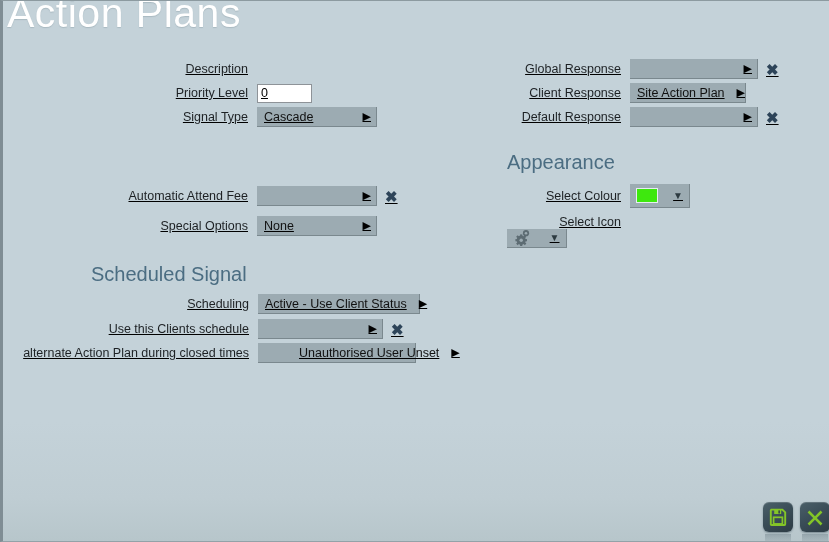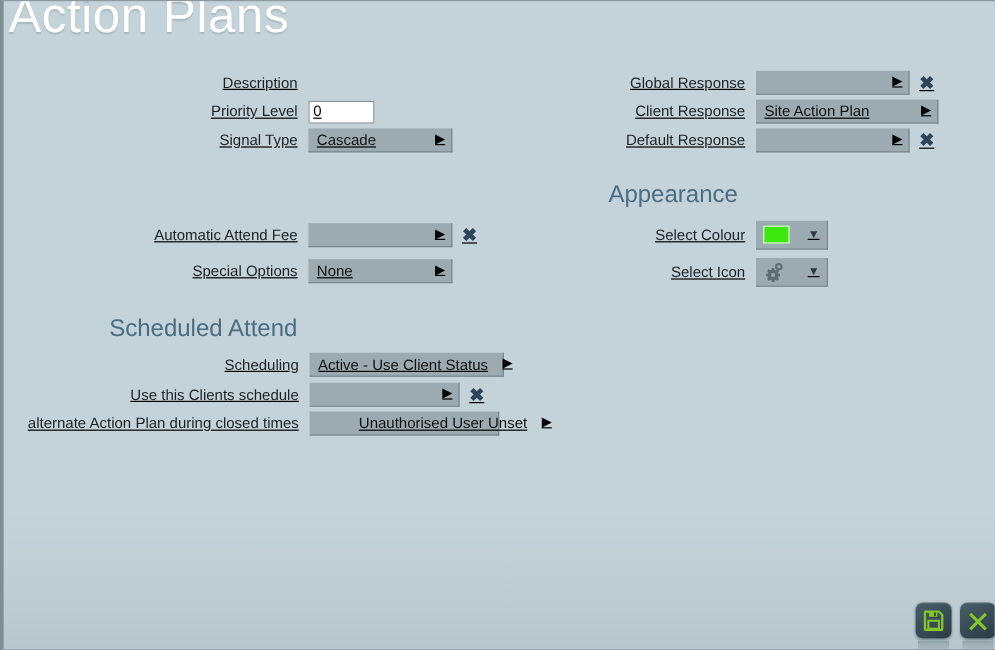--- a/index.html
+++ b/index.html
@@ -226,21 +226,21 @@
     <div class="fld-label" style="width:178px;">Global Response</div>
     <div class="dd empty" style="width:128px;">
       <span class="dd-text"></span>
       <span class="caret">▶</span>
     </div>
     <span class="clear-x">✖</span>
   </div>
 
   <div class="form-row" style="left:440px; top:82px;">
     <div class="fld-label" style="width:178px;">Client Response</div>
-    <div class="dd filled" style="width:152px;">
+    <div class="dd filled" style="width:116px;">
       <span class="dd-text">Site Action Plan</span>
       <span class="caret">▶</span>
     </div>
   </div>
 
   <div class="form-row" style="left:440px; top:106px;">
     <div class="fld-label" style="width:178px;">Default Response</div>
     <div class="dd empty" style="width:128px;">
       <span class="dd-text"></span>
       <span class="caret">▶</span>
@@ -251,21 +251,21 @@
   <div class="section-head" style="left:504px; top:150px;">Appearance</div>
 
   <div class="form-row" style="left:440px; top:183px; height:24px;">
     <div class="fld-label" style="width:178px;">Select Colour</div>
     <div class="picker" style="width:60px;">
       <span class="swatch" style="background: rgb(62, 232, 14);"></span>
       <span class="pcaret">▼</span>
     </div>
   </div>
 
-  <div class="form-row" style="left:440px; top:214px; height:24px;">
+  <div class="form-row" style="left:440px; top:214px; height:24px;flex-direction:column;">
     <div class="fld-label" style="width:178px;">Select Icon</div>
     <div class="picker" style="width:60px;">
       <span>
         <svg class="gear-ico" viewBox="0 0 20 18" xmlns="http://www.w3.org/2000/svg">
           <g fill="#5d6c73">
             <circle cx="13" cy="4.2" r="3.1"></circle>
           </g>
           <circle cx="13" cy="4.2" r="1.3" fill="#9cabb2"></circle>
           <g fill="#5d6c73">
             <circle cx="8.2" cy="11.2" r="4.6"></circle>
@@ -278,21 +278,21 @@
             <rect x="10.7" y="6.7" width="2.2" height="2.2" transform="rotate(45 11.8 7.8)"></rect>
             <rect x="3.6" y="13.5" width="2.2" height="2.2" transform="rotate(45 4.7 14.6)"></rect>
           </g>
           <circle cx="8.2" cy="11.2" r="1.7" fill="#9cabb2"></circle>
         </svg>
       </span>
       <span class="pcaret">▼</span>
     </div>
   </div>
 
-  <div class="section-head" style="left:88px; top:262px;">Scheduled Attend</div>
+  <div class="section-head" style="left:88px; top:262px;">Scheduled Signal</div>
 
   <div class="form-row" style="left:18px; top:293px;">
     <div class="fld-label" style="width:228px;">Scheduling</div>
     <div class="dd filled" style="width:162px;">
       <span class="dd-text">Active - Use Client Status</span>
       <span class="caret">▶</span>
     </div>
   </div>
 
   <div class="form-row" style="left:18px; top:318px;">

